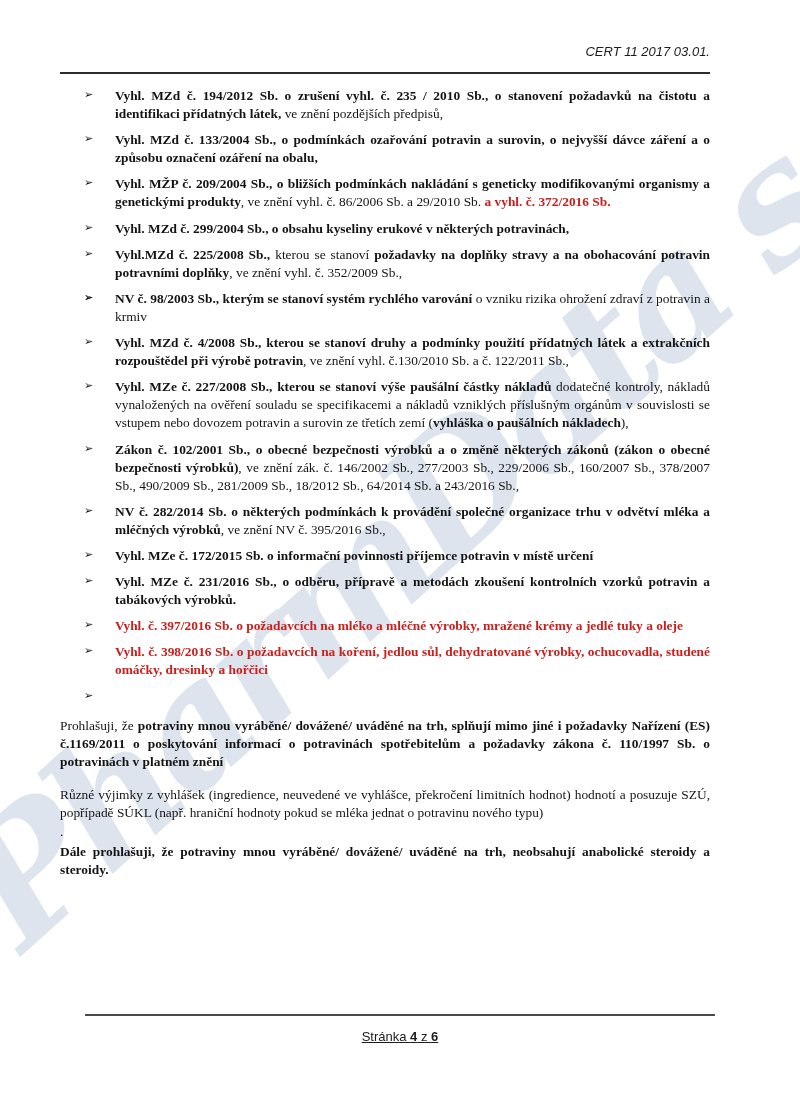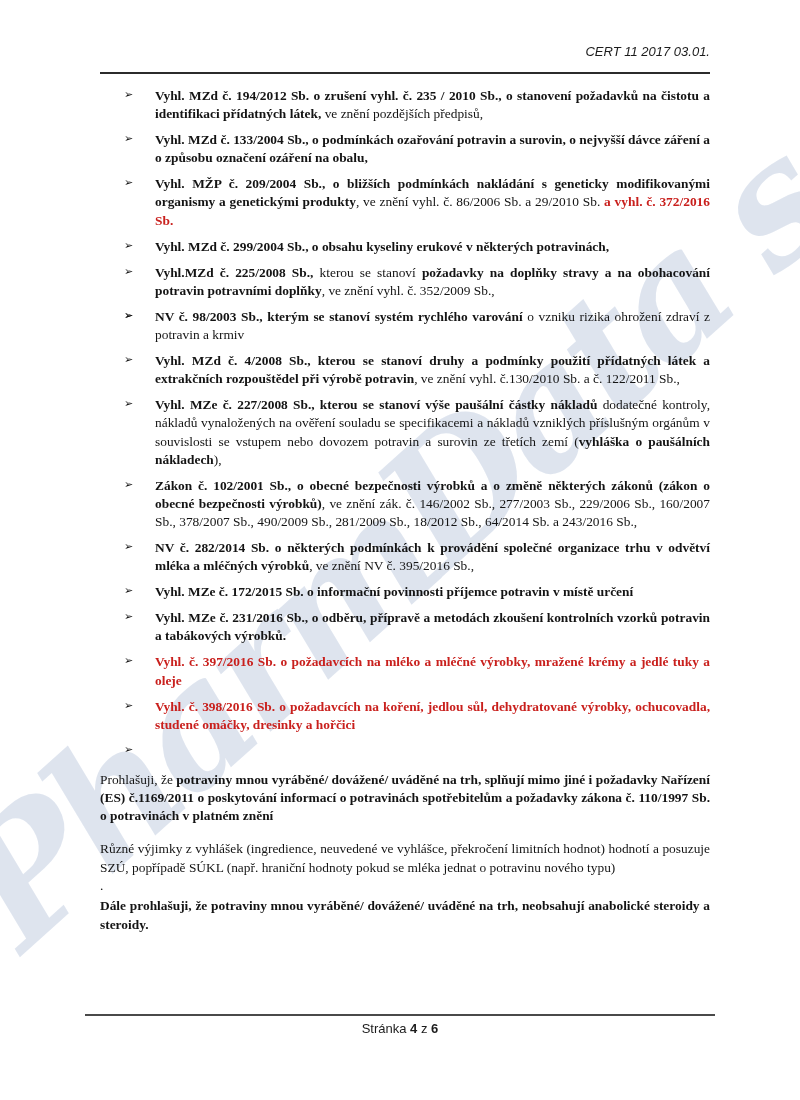--- a/index.html
+++ b/index.html
@@ -27,21 +27,21 @@
     letter-spacing:-9px;
     white-space:nowrap;
     color:var(--wm,#bfcbdf);
     opacity:.5;
     z-index:0;
     pointer-events:none;
     user-select:none;
   }
   .content{
     position:absolute; inset:0;
-    padding:44px 90px 0 100px;
+    padding:44px 90px 0 60px;
     z-index:1;
     box-sizing:border-box;
   }
   .doc-header{
     text-align:right;
     font-family:"Liberation Sans", sans-serif;
     font-style:italic;
     font-size:13px;
     color:#1c1c1c;
     padding-bottom:13px;
@@ -75,22 +75,23 @@
   .para-dot{ margin-top:1px; line-height:1.15; }
   .para-strong{ margin-top:4px; }
   .page-footer{
     position:absolute;
     left:85px; right:85px; top:1014px;
     border-top:2px solid #4a4a4a;
     text-align:center;
     font-family:"Liberation Sans", sans-serif;
     font-size:13px;
     color:#1c1c1c;
-    padding-top:5px;
+    padding-top:13px;
     z-index:1;
+    text-decoration:underline;
   }
 </style>
 </head>
 <body>
 
 <div class="page">
 
   <div class="watermark">PharmData s.r.o.</div>
 
   <div class="content">

